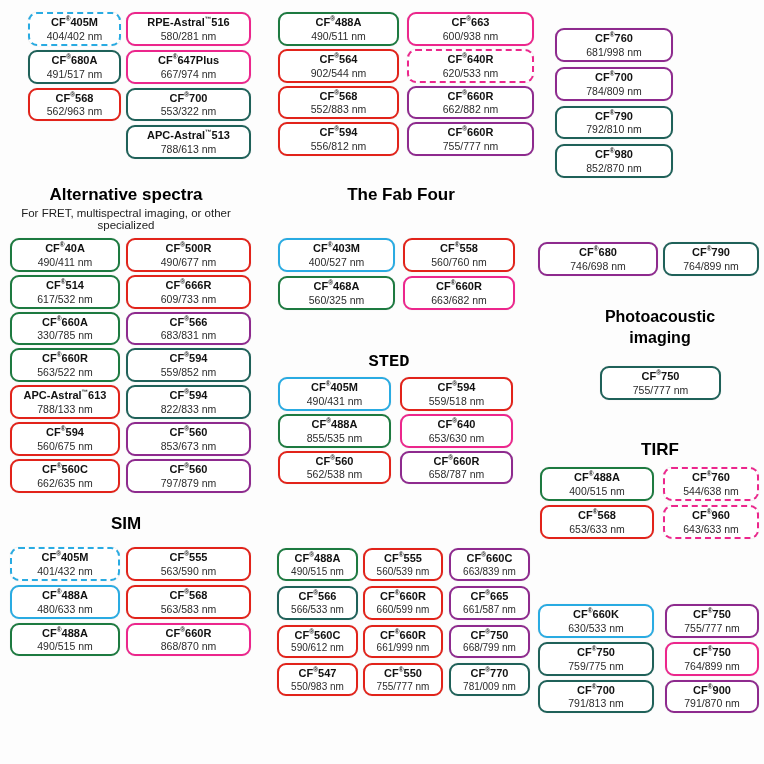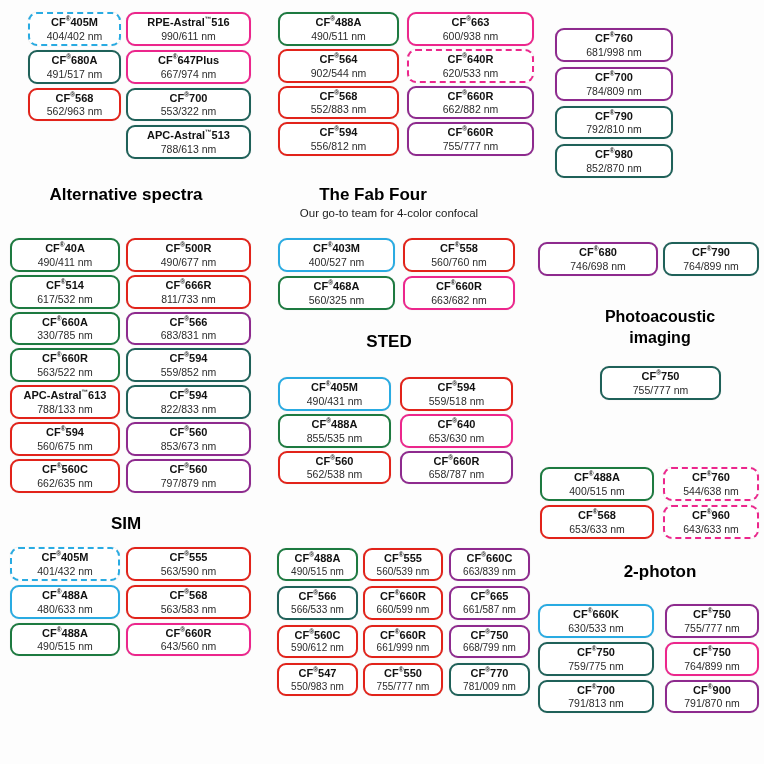--- a/index.html
+++ b/index.html
@@ -30,32 +30,32 @@
   #top-col5{left:555px;top:28px;width:118px;gap:5px;}
   #top-col5 .pill{min-height:29px;}
 
   
   #alt-title{left:0;top:185px;width:252px;}
   #alt-sub{left:0;top:207px;width:252px;}
   #alt-left{left:10px;top:238px;width:110px;gap:3px;}
   #alt-right{left:126px;top:238px;width:125px;gap:3px;}
 
   
-  #fab-title{left:252px;top:185px;width:242px;}
+  #fab-title{left:280px;top:185px;width:242px;}
   #fab-sub{left:268px;top:207px;width:242px;}
   #fab-left{left:278px;top:238px;width:117px;gap:4px;}
   #fab-right{left:403px;top:238px;width:112px;gap:4px;}
 
   
   #pair-left{left:538px;top:242px;width:120px;}
   #pair-right{left:663px;top:242px;width:96px;}
   #pair-left .pill,#pair-right .pill{min-height:31px;}
 
   
-  #sted-title{left:268px;top:332px;width:242px;}
+  #sted-title{left:268px;top:352px;width:242px;font-family:Liberation Mono, monospace;}
   #sted-left{left:278px;top:377px;width:113px;gap:3px;}
   #sted-right{left:400px;top:377px;width:113px;gap:3px;}
 
   
   #pa-title{left:575px;top:306px;width:170px;font-size:16px;line-height:21px;}
   #pa-pill{left:600px;top:366px;width:121px;}
   #pa-pill .pill{min-height:31px;}
 
   
   #tirf-title{left:560px;top:440px;width:200px;}
@@ -95,21 +95,21 @@
         <div class="pill-values">491/517 nm</div>
       </div>
       <div class="pill" style="border-color: rgb(226, 35, 26);">
         <div class="pill-name">CF<sup>®</sup>568</div>
         <div class="pill-values">562/963 nm</div>
       </div>
     </div>
   <div class="col" id="top-col2">
       <div class="pill" style="border-color: rgb(236, 38, 140);">
         <div class="pill-name">RPE-Astral<sup>™</sup>516</div>
-        <div class="pill-values">990/611 nm</div>
+        <div class="pill-values">580/281 nm</div>
       </div>
       <div class="pill" style="border-color: rgb(236, 38, 140);">
         <div class="pill-name">CF<sup>®</sup>647Plus</div>
         <div class="pill-values">667/974 nm</div>
       </div>
       <div class="pill" style="border-color: rgb(31, 97, 89);">
         <div class="pill-name">CF<sup>®</sup>700</div>
         <div class="pill-values">553/322 nm</div>
       </div>
       <div class="pill" style="border-color: rgb(31, 97, 89);">
@@ -166,20 +166,21 @@
         <div class="pill-name">CF<sup>®</sup>790</div>
         <div class="pill-values">792/810 nm</div>
       </div>
       <div class="pill" style="border-color: rgb(31, 97, 89);">
         <div class="pill-name">CF<sup>®</sup>980</div>
         <div class="pill-values">852/870 nm</div>
       </div>
     </div>
 
   <div class="section-title" id="alt-title">Alternative spectra</div>
+  <div class="section-sub" id="alt-sub">For FRET, multispectral imaging, or other specialized</div>
   <div class="col" id="alt-left">
       <div class="pill" style="border-color: rgb(29, 122, 64);">
         <div class="pill-name">CF<sup>®</sup>40A</div>
         <div class="pill-values">490/411 nm</div>
       </div>
       <div class="pill" style="border-color: rgb(29, 122, 64);">
         <div class="pill-name">CF<sup>®</sup>514</div>
         <div class="pill-values">617/532 nm</div>
       </div>
       <div class="pill" style="border-color: rgb(29, 122, 64);">
@@ -203,21 +204,21 @@
         <div class="pill-values">662/635 nm</div>
       </div>
     </div>
   <div class="col" id="alt-right">
       <div class="pill" style="border-color: rgb(226, 35, 26);">
         <div class="pill-name">CF<sup>®</sup>500R</div>
         <div class="pill-values">490/677 nm</div>
       </div>
       <div class="pill" style="border-color: rgb(226, 35, 26);">
         <div class="pill-name">CF<sup>®</sup>666R</div>
-        <div class="pill-values">811/733 nm</div>
+        <div class="pill-values">609/733 nm</div>
       </div>
       <div class="pill" style="border-color: rgb(142, 42, 142);">
         <div class="pill-name">CF<sup>®</sup>566</div>
         <div class="pill-values">683/831 nm</div>
       </div>
       <div class="pill" style="border-color: rgb(31, 97, 89);">
         <div class="pill-name">CF<sup>®</sup>594</div>
         <div class="pill-values">559/852 nm</div>
       </div>
       <div class="pill" style="border-color: rgb(31, 97, 89);">
@@ -228,21 +229,20 @@
         <div class="pill-name">CF<sup>®</sup>560</div>
         <div class="pill-values">853/673 nm</div>
       </div>
       <div class="pill" style="border-color: rgb(142, 42, 142);">
         <div class="pill-name">CF<sup>®</sup>560</div>
         <div class="pill-values">797/879 nm</div>
       </div>
     </div>
 
   <div class="section-title" id="fab-title">The Fab Four</div>
-  <div class="section-sub" id="fab-sub">Our go-to team for 4-color confocal</div>
   <div class="col" id="fab-left">
       <div class="pill" style="border-color: rgb(41, 171, 226);">
         <div class="pill-name">CF<sup>®</sup>403M</div>
         <div class="pill-values">400/527 nm</div>
       </div>
       <div class="pill" style="border-color: rgb(29, 122, 64);">
         <div class="pill-name">CF<sup>®</sup>468A</div>
         <div class="pill-values">560/325 nm</div>
       </div>
     </div>
@@ -301,20 +301,21 @@
     </div>
 
   <div class="section-title" id="pa-title">Photoacoustic imaging</div>
   <div class="col" id="pa-pill">
       <div class="pill" style="border-color: rgb(31, 97, 89);">
         <div class="pill-name">CF<sup>®</sup>750</div>
         <div class="pill-values">755/777 nm</div>
       </div>
     </div>
 
+  <div class="section-title" id="tirf-title">TIRF</div>
   <div class="col" id="tirf-left">
       <div class="pill" style="border-color: rgb(29, 122, 64);">
         <div class="pill-name">CF<sup>®</sup>488A</div>
         <div class="pill-values">400/515 nm</div>
       </div>
       <div class="pill" style="border-color: rgb(226, 35, 26);">
         <div class="pill-name">CF<sup>®</sup>568</div>
         <div class="pill-values">653/633 nm</div>
       </div>
     </div>
@@ -348,21 +349,21 @@
       <div class="pill" style="border-color: rgb(226, 35, 26);">
         <div class="pill-name">CF<sup>®</sup>555</div>
         <div class="pill-values">563/590 nm</div>
       </div>
       <div class="pill" style="border-color: rgb(226, 35, 26);">
         <div class="pill-name">CF<sup>®</sup>568</div>
         <div class="pill-values">563/583 nm</div>
       </div>
       <div class="pill" style="border-color: rgb(236, 38, 140);">
         <div class="pill-name">CF<sup>®</sup>660R</div>
-        <div class="pill-values">643/560 nm</div>
+        <div class="pill-values">868/870 nm</div>
       </div>
     </div>
 
   <div class="col" id="storm-col1">
       <div class="pill" style="border-color: rgb(29, 122, 64);">
         <div class="pill-name">CF<sup>®</sup>488A</div>
         <div class="pill-values">490/515 nm</div>
       </div>
       <div class="pill" style="border-color: rgb(31, 97, 89);">
         <div class="pill-name">CF<sup>®</sup>566</div>
@@ -407,21 +408,20 @@
       <div class="pill" style="border-color: rgb(142, 42, 142);">
         <div class="pill-name">CF<sup>®</sup>750</div>
         <div class="pill-values">668/799 nm</div>
       </div>
       <div class="pill" style="border-color: rgb(31, 97, 89);">
         <div class="pill-name">CF<sup>®</sup>770</div>
         <div class="pill-values">781/009 nm</div>
       </div>
     </div>
 
-  <div class="section-title" id="tp-title">2-photon</div>
   <div class="col" id="tp-left">
       <div class="pill" style="border-color: rgb(41, 171, 226);">
         <div class="pill-name">CF<sup>®</sup>660K</div>
         <div class="pill-values">630/533 nm</div>
       </div>
       <div class="pill" style="border-color: rgb(31, 97, 89);">
         <div class="pill-name">CF<sup>®</sup>750</div>
         <div class="pill-values">759/775 nm</div>
       </div>
       <div class="pill" style="border-color: rgb(31, 97, 89);">

